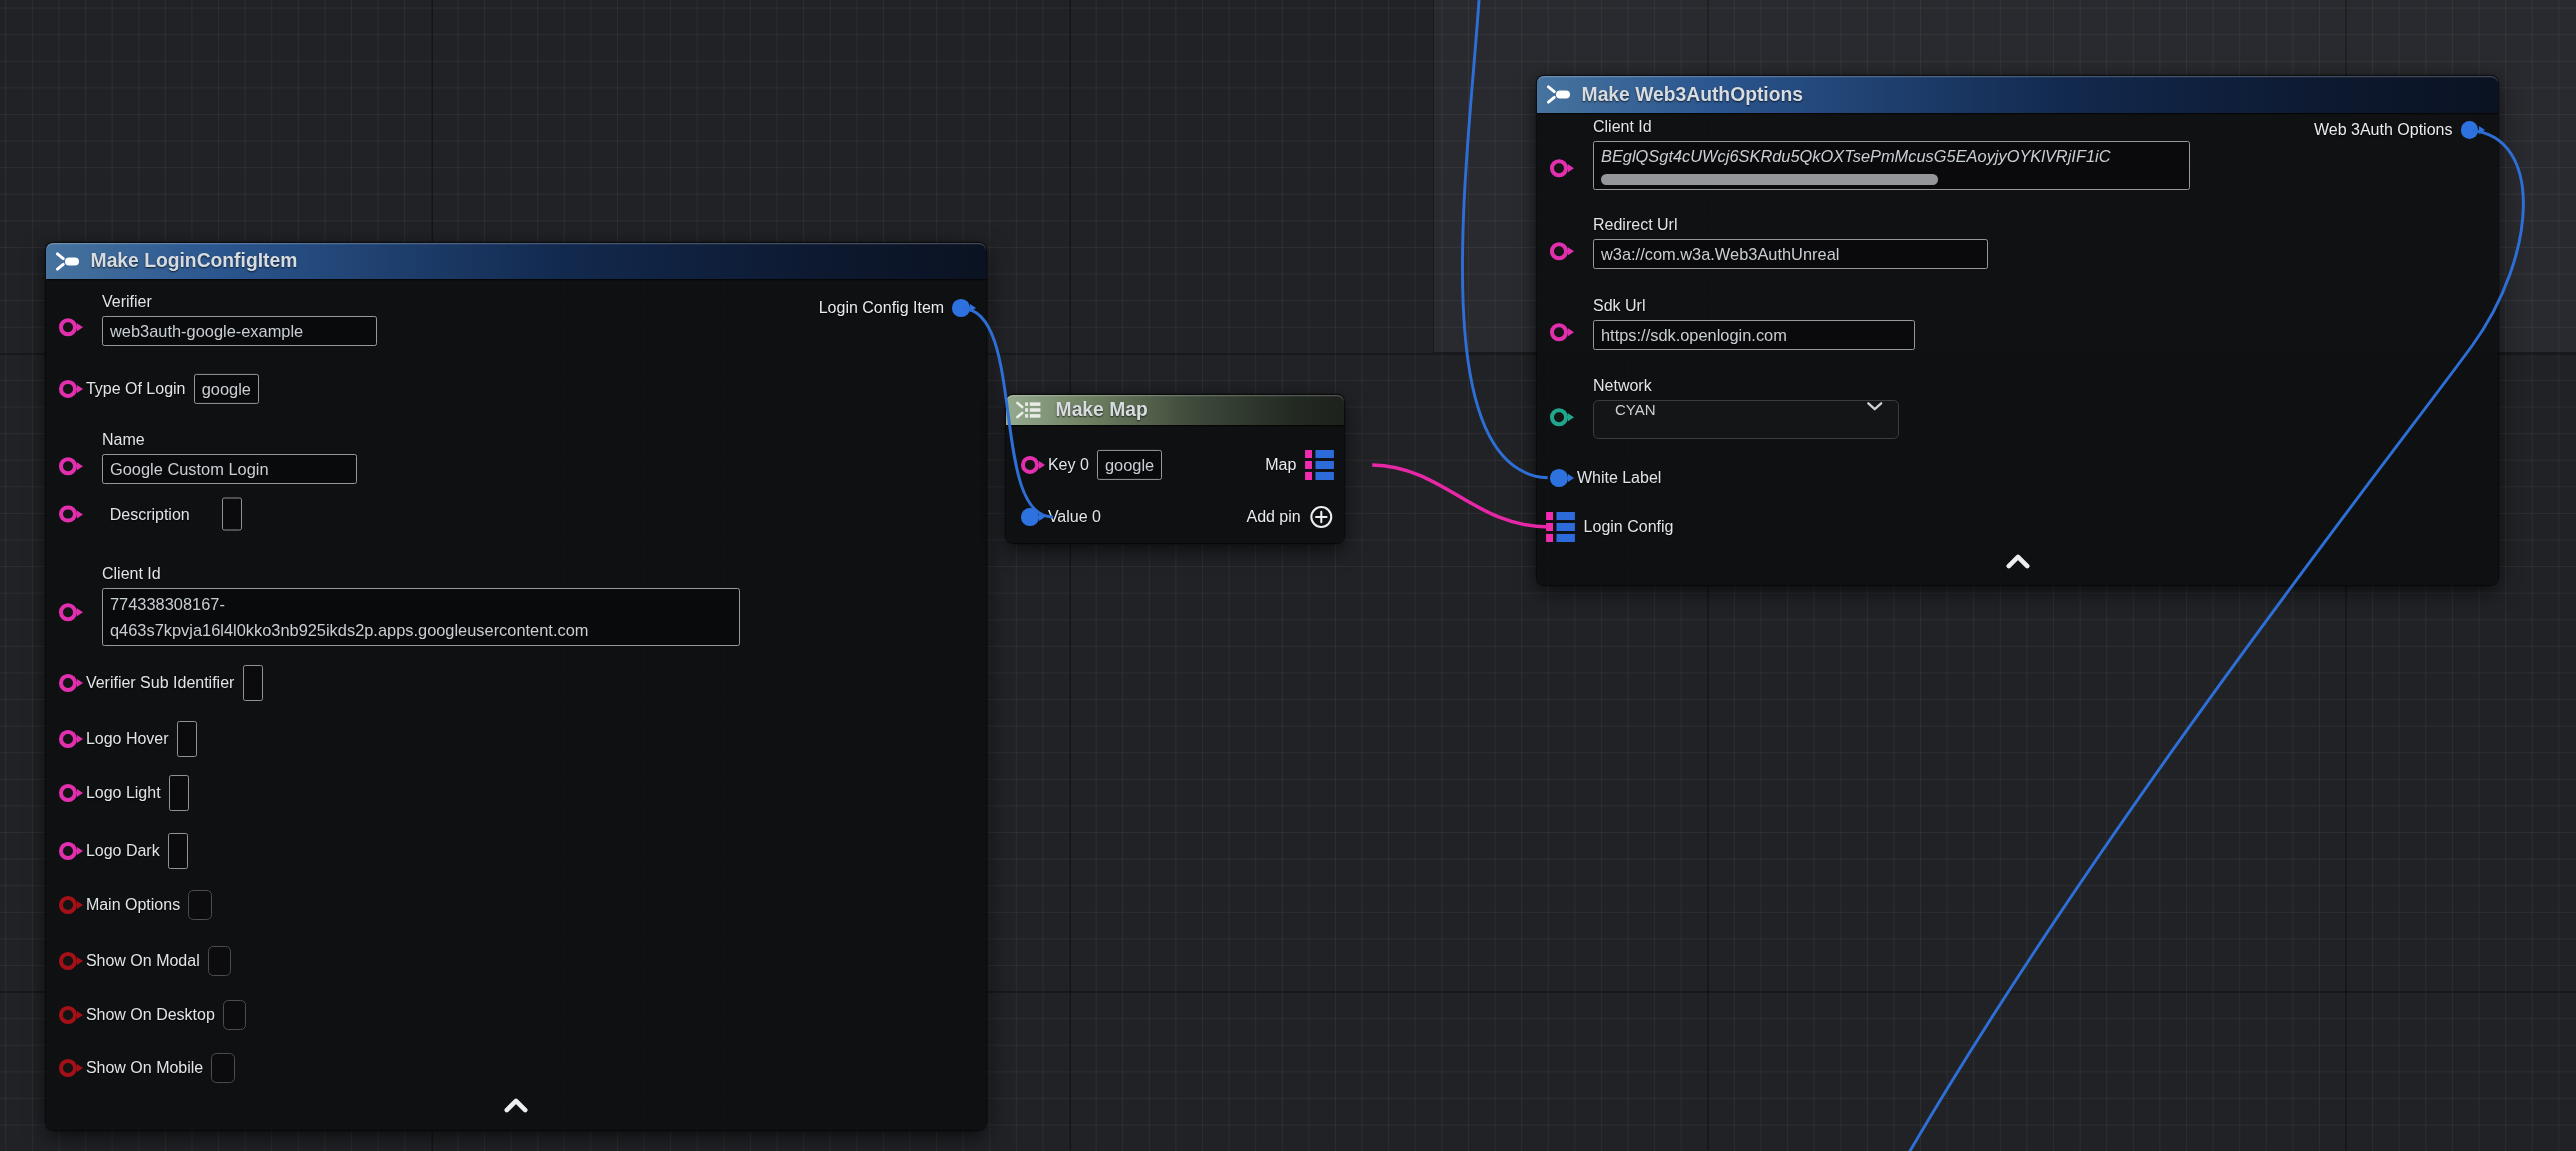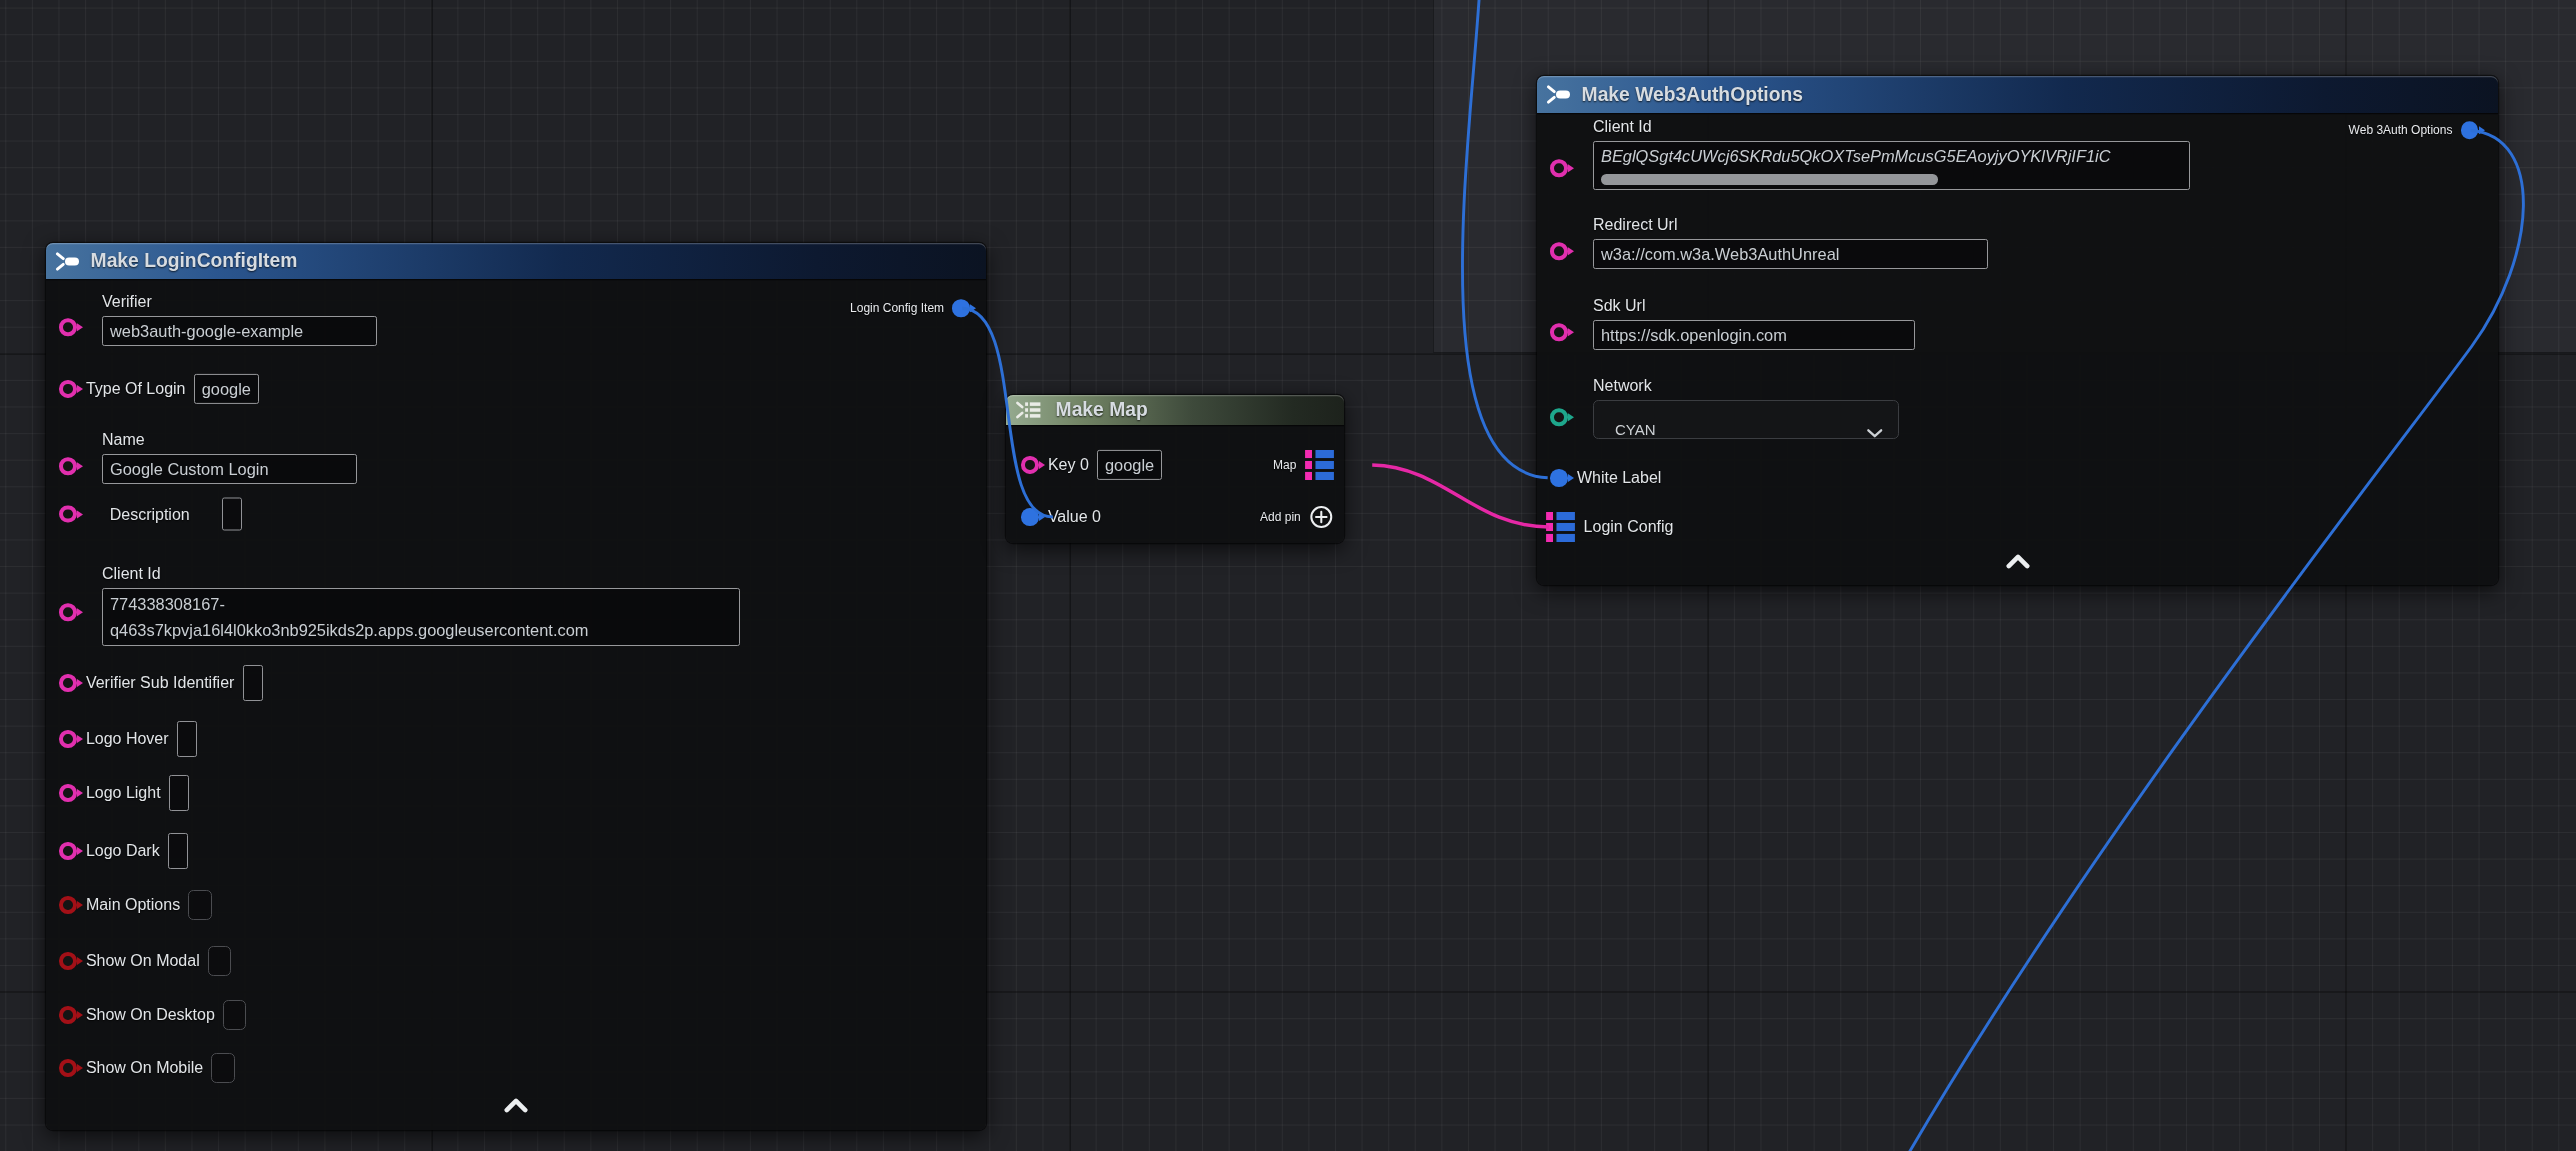--- a/index.html
+++ b/index.html
@@ -55,33 +55,33 @@
     width:0; height:0; border-left:6.4px solid var(--c);
     border-top:4.7px solid transparent; border-bottom:4.7px solid transparent;}
   .pin-abs{position:absolute; transform:translateY(-50%);}
   .pin-string{--c:var(--string-pin);} .pin-bool{--c:var(--bool-pin);}
   .pin-struct{--c:var(--struct-pin);} .pin-enum{--c:var(--enum-pin);}
   .str-box{width:20px; height:33px; border:1.2px solid #919296; border-radius:2.3px; background:rgba(6,6,7,0.4); box-sizing:border-box;}
   .bool-box{width:23.4px; height:30px; border:1.2px solid #4b4c50; border-radius:5.3px; background:rgba(12,12,13,0.7); box-sizing:border-box;}
   .collapse{position:absolute; transform:translateX(-50%); cursor:pointer;}
   .dropdown{
     width:306px; height:39px; background:#141517; border:1.2px solid #3b3d41; border-radius:5.3px;
-    display:flex; align-items:flex-end; justify-content:space-between;
+    display:flex; align-items:flex-start; justify-content:space-between;
     padding:0 15px 0 21px; box-sizing:border-box;
   }
   .dropdown .dd-label{font-size:15px; color:#cdd1d5;}
   .scroll-thumb{width:58%; height:10.5px; margin:5.8px 0 2.3px 0; background:#94969a; border-radius:5.3px;}
   .two-line{line-height:26px;}
   .map-pin-icon{width:29px; height:30px; flex:0 0 auto;}
   .mk{fill:var(--map-key);} .mv{fill:var(--map-value);}
   .wires{position:absolute; left:0; top:0; z-index:3; pointer-events:none;}
   .wire-blue{stroke:var(--wire-blue); fill:none; stroke-width:5px;}
   .wire-pink{stroke:var(--wire-pink); fill:none; stroke-width:6px;}
   .hdr-icon{flex:0 0 auto;}
-  .out-label{font-size:12px; color:#e9ebee; text-shadow:0 1.2px 1.2px rgba(0,0,0,0.8);}
+  .out-label{font-size:16px; color:#e9ebee; text-shadow:0 1.2px 1.2px rgba(0,0,0,0.8);}
 </style>
 </head>
 <body>
 
 <div id="canvas">
 
   <div class="band"></div>
 
   <div class="node" style="left:46px; top:243px; width:940px; height:887px;">
     <div class="node-header hdr-blue" style="height:36px;">

